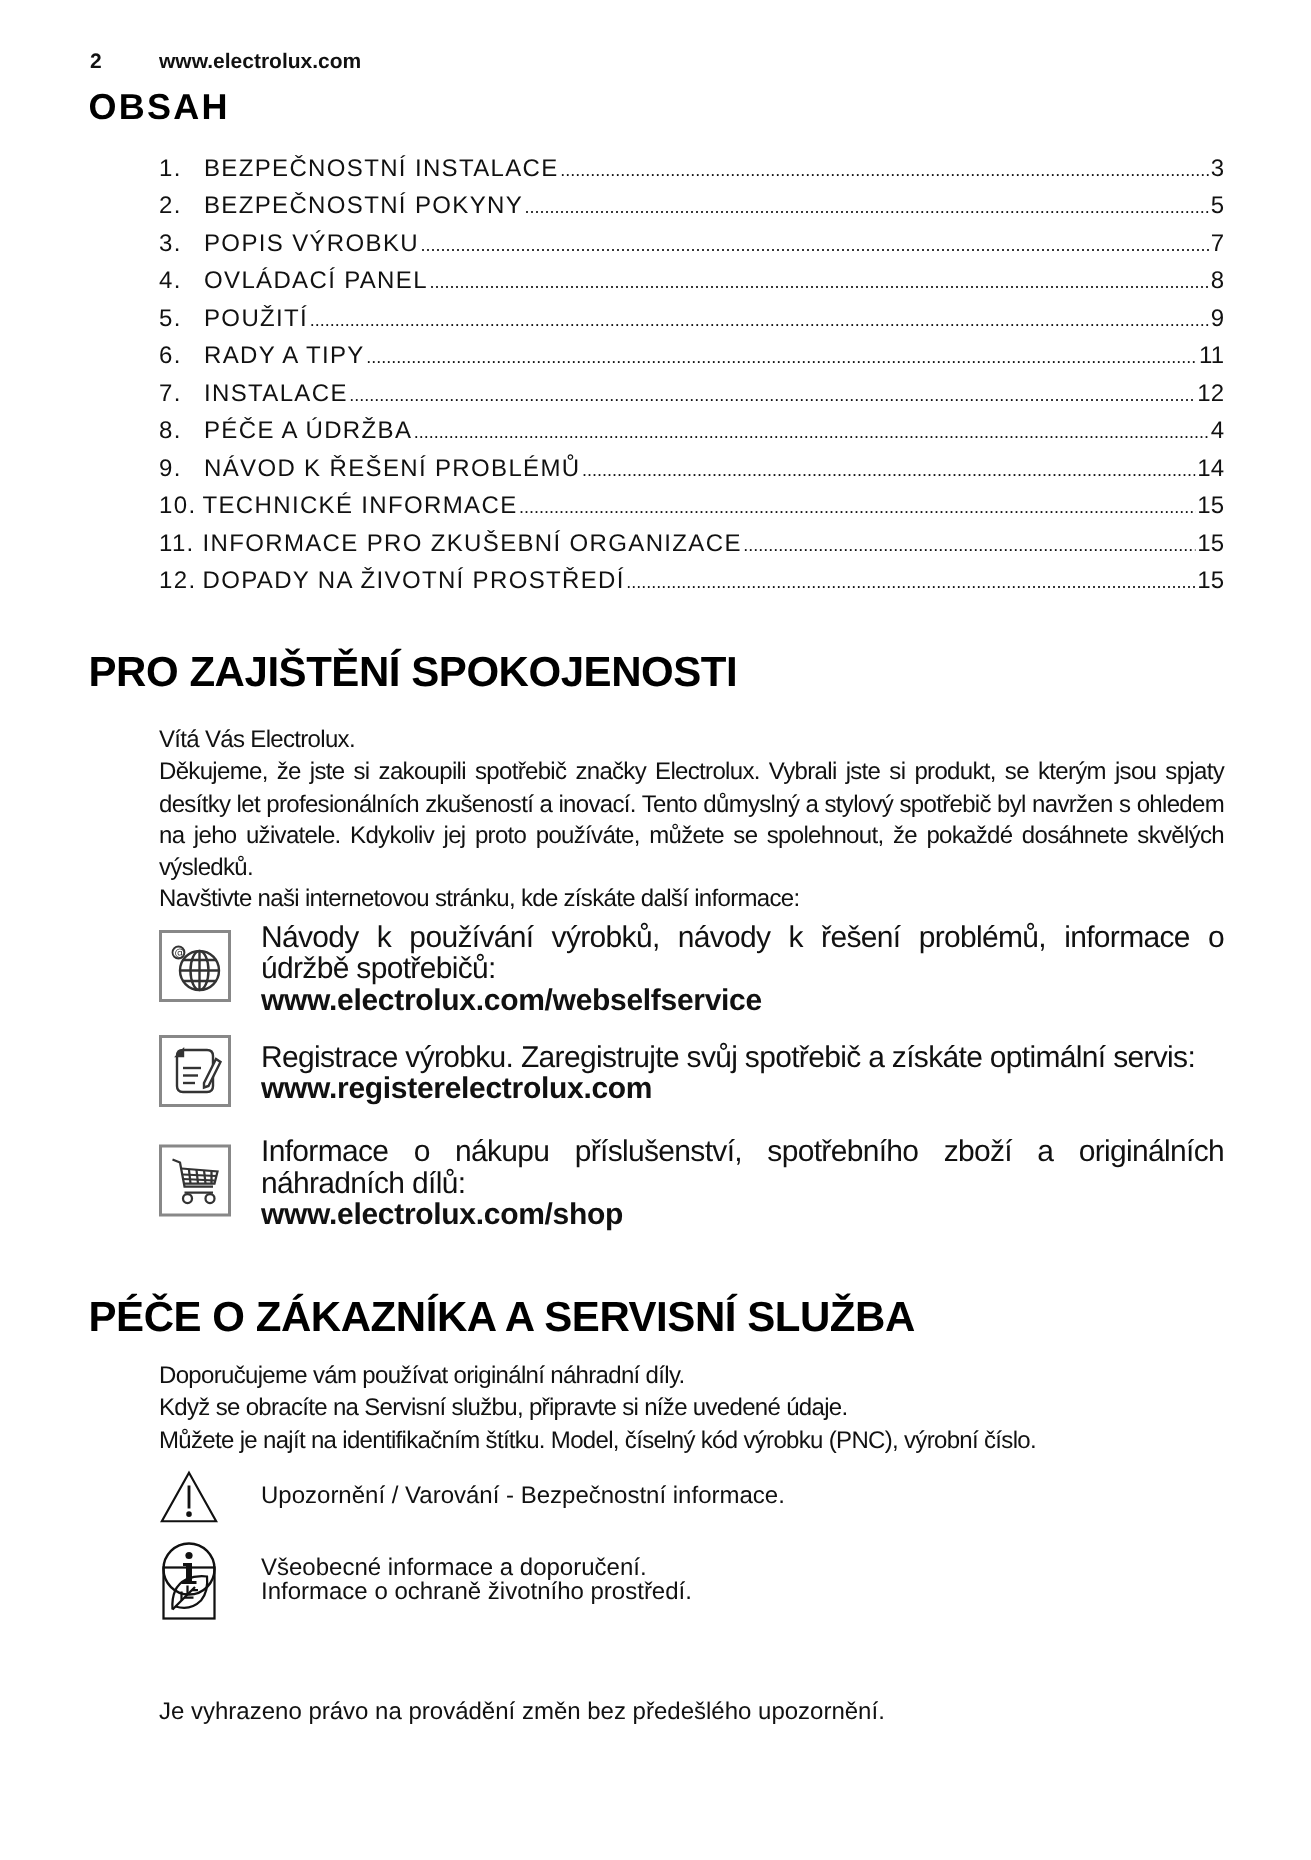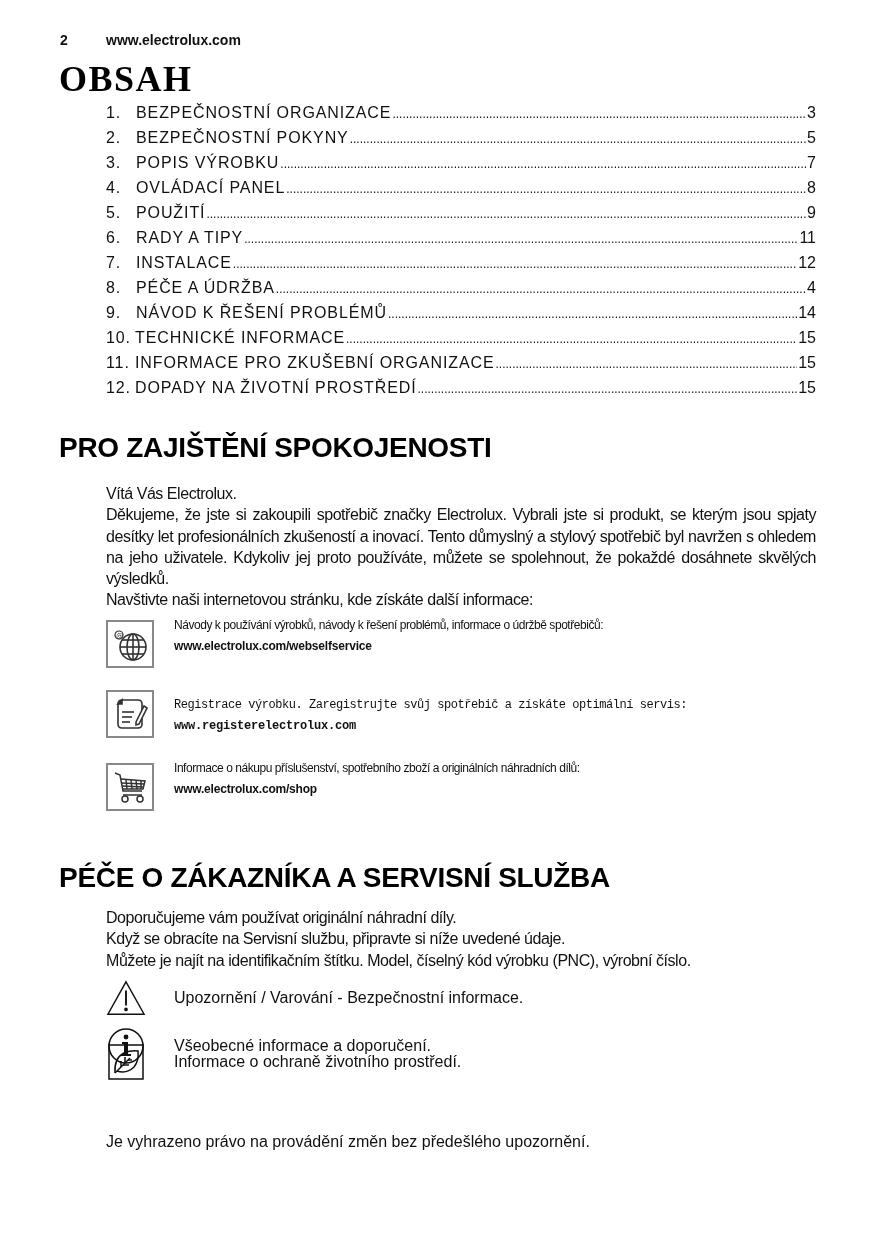--- a/index.html
+++ b/index.html
@@ -1,56 +1,56 @@
 <!DOCTYPE html>
 <html><head>
   <meta charset="utf-8">
   <style>
     html, body { margin: 0; padding: 0; background: #ffffff; }
     body { width: 874px; height: 1240px; position: relative; overflow: hidden; color: #111; font-family: "Liberation Sans", sans-serif; }
     .header { position: absolute; left: 60px; top: 32px; font-size: 14px; font-weight: bold; display: flex; }
     .header .page-num { width: 46px; }
     h1 { position: absolute; left: 59px; margin: 0; font-weight: bold; font-family: "Liberation Sans", sans-serif; color: #000; }
-    .h-obsah { top: 58px; font-size: 36px; letter-spacing: 1.5px; font-family: Liberation Serif, serif; }
+    .h-obsah { top: 58px; font-size: 24px; letter-spacing: 1.5px; }
     .h-spokojenost { top: 432px; font-size: 28px; letter-spacing: -0.3px; }
     .h-pece { top: 862px; font-size: 28px; letter-spacing: -0.3px; text-align: center; }
     .toc { position: absolute; left: 106px; top: 104px; width: 710px; }
     .toc-row { display: flex; align-items: baseline; height: 25px; font-size: 16px; letter-spacing: 0.9px; }
     .toc-num { width: 30px; flex: none; }
     .toc-num.wide { width: 29px; }
     .toc-title { flex: none; white-space: nowrap; }
     .toc-dots { flex: 1; overflow: hidden; white-space: nowrap; letter-spacing: 0; margin: 0 1px; }
     .toc-dots::after { content: "........................................................................................................................................................................................................................"; font-size: 12px; }
     .toc-page { flex: none; letter-spacing: 0; }
     .para { position: absolute; left: 106px; width: 710px; font-size: 16px; line-height: 21.3px; font-family: "Liberation Sans", sans-serif; letter-spacing: -0.45px; }
     .intro { top: 483px; text-align: justify; }
     .link-block { position: absolute; left: 106px; width: 710px; display: flex; }
     .link-icon { width: 48px; height: 48px; border: 2px solid #888; box-sizing: border-box; flex: none; display: flex; align-items: center; justify-content: center; margin-top: 5px; }
-    .link-text { margin-left: 20px; font-size: 12px; line-height: 21px; letter-spacing: -0.45px; text-align: justify; width: 642px; }
+    .link-text { margin-left: 20px; font-size: 20px; line-height: 21px; letter-spacing: -0.45px; text-align: justify; width: 642px; }
     .link-url { font-weight: bold; display: block; letter-spacing: -0.2px; }
     .service { top: 907px; }
     .sym-row { position: absolute; left: 106px; display: flex; align-items: center; }
     .sym-icon { width: 40px; height: 40px; display: flex; align-items: center; justify-content: center; flex: none; }
     .sym-text { margin-left: 28px; font-size: 16px; letter-spacing: 0; }
     .footer-note { position: absolute; left: 106px; top: 1133px; font-size: 16px; letter-spacing: 0; }
   </style>
 </head>
 <body>
 
 <div class="header">
   <span class="page-num">2</span>
   <span>www.electrolux.com</span>
 </div>
 
 <h1 class="h-obsah">OBSAH</h1>
 
 <div class="toc">
   <div class="toc-row">
       <span class="toc-num">1.</span>
-      <span class="toc-title">BEZPEČNOSTNÍ ORGANIZACE</span>
+      <span class="toc-title">BEZPEČNOSTNÍ INSTALACE</span>
       <span class="toc-dots"></span>
       <span class="toc-page">3</span>
     </div>
   <div class="toc-row">
       <span class="toc-num">2.</span>
       <span class="toc-title">BEZPEČNOSTNÍ POKYNY</span>
       <span class="toc-dots"></span>
       <span class="toc-page">5</span>
     </div>
   <div class="toc-row">
@@ -146,21 +146,21 @@
   <div class="link-icon" style="margin-top:0;">
     <svg width="40" height="40" viewBox="0 0 40 40" fill="none" stroke="#333" stroke-width="1.6">
       <path d="M8 10 Q8 6 12 6 L28 6 Q32 6 32 10 L32 30 Q32 34 28 34 L12 34 Q8 34 8 30 Z"></path>
       <path d="M8 10 L12 6 L12 10 Z" fill="#333"></path>
       <line x1="12" y1="18" x2="24" y2="18"></line>
       <line x1="12" y1="23" x2="22" y2="23"></line>
       <line x1="12" y1="28" x2="20" y2="28"></line>
       <path d="M26 28 L34 12 L37 14 L29 30 L26 31 Z" fill="#fff"></path>
     </svg>
   </div>
-  <div class="link-text" style="padding-top:5px;font-family:Liberation Mono, monospace;">
+  <div class="link-text" style="padding-top:5px;">
     <span>Registrace výrobku. Zaregistrujte svůj spotřebič a získáte optimální servis:</span>
     <span class="link-url">www.registerelectrolux.com</span>
   </div>
 </div>
 
 <div class="link-block" style="top:758px;">
   <div class="link-icon">
     <svg width="40" height="40" viewBox="0 0 40 40" fill="none" stroke="#333" stroke-width="1.5">
       <path d="M5 6 L10 8 L13 24 L32 24"></path>
       <path d="M11 12 L35 14 L33 22 L13 22"></path>

